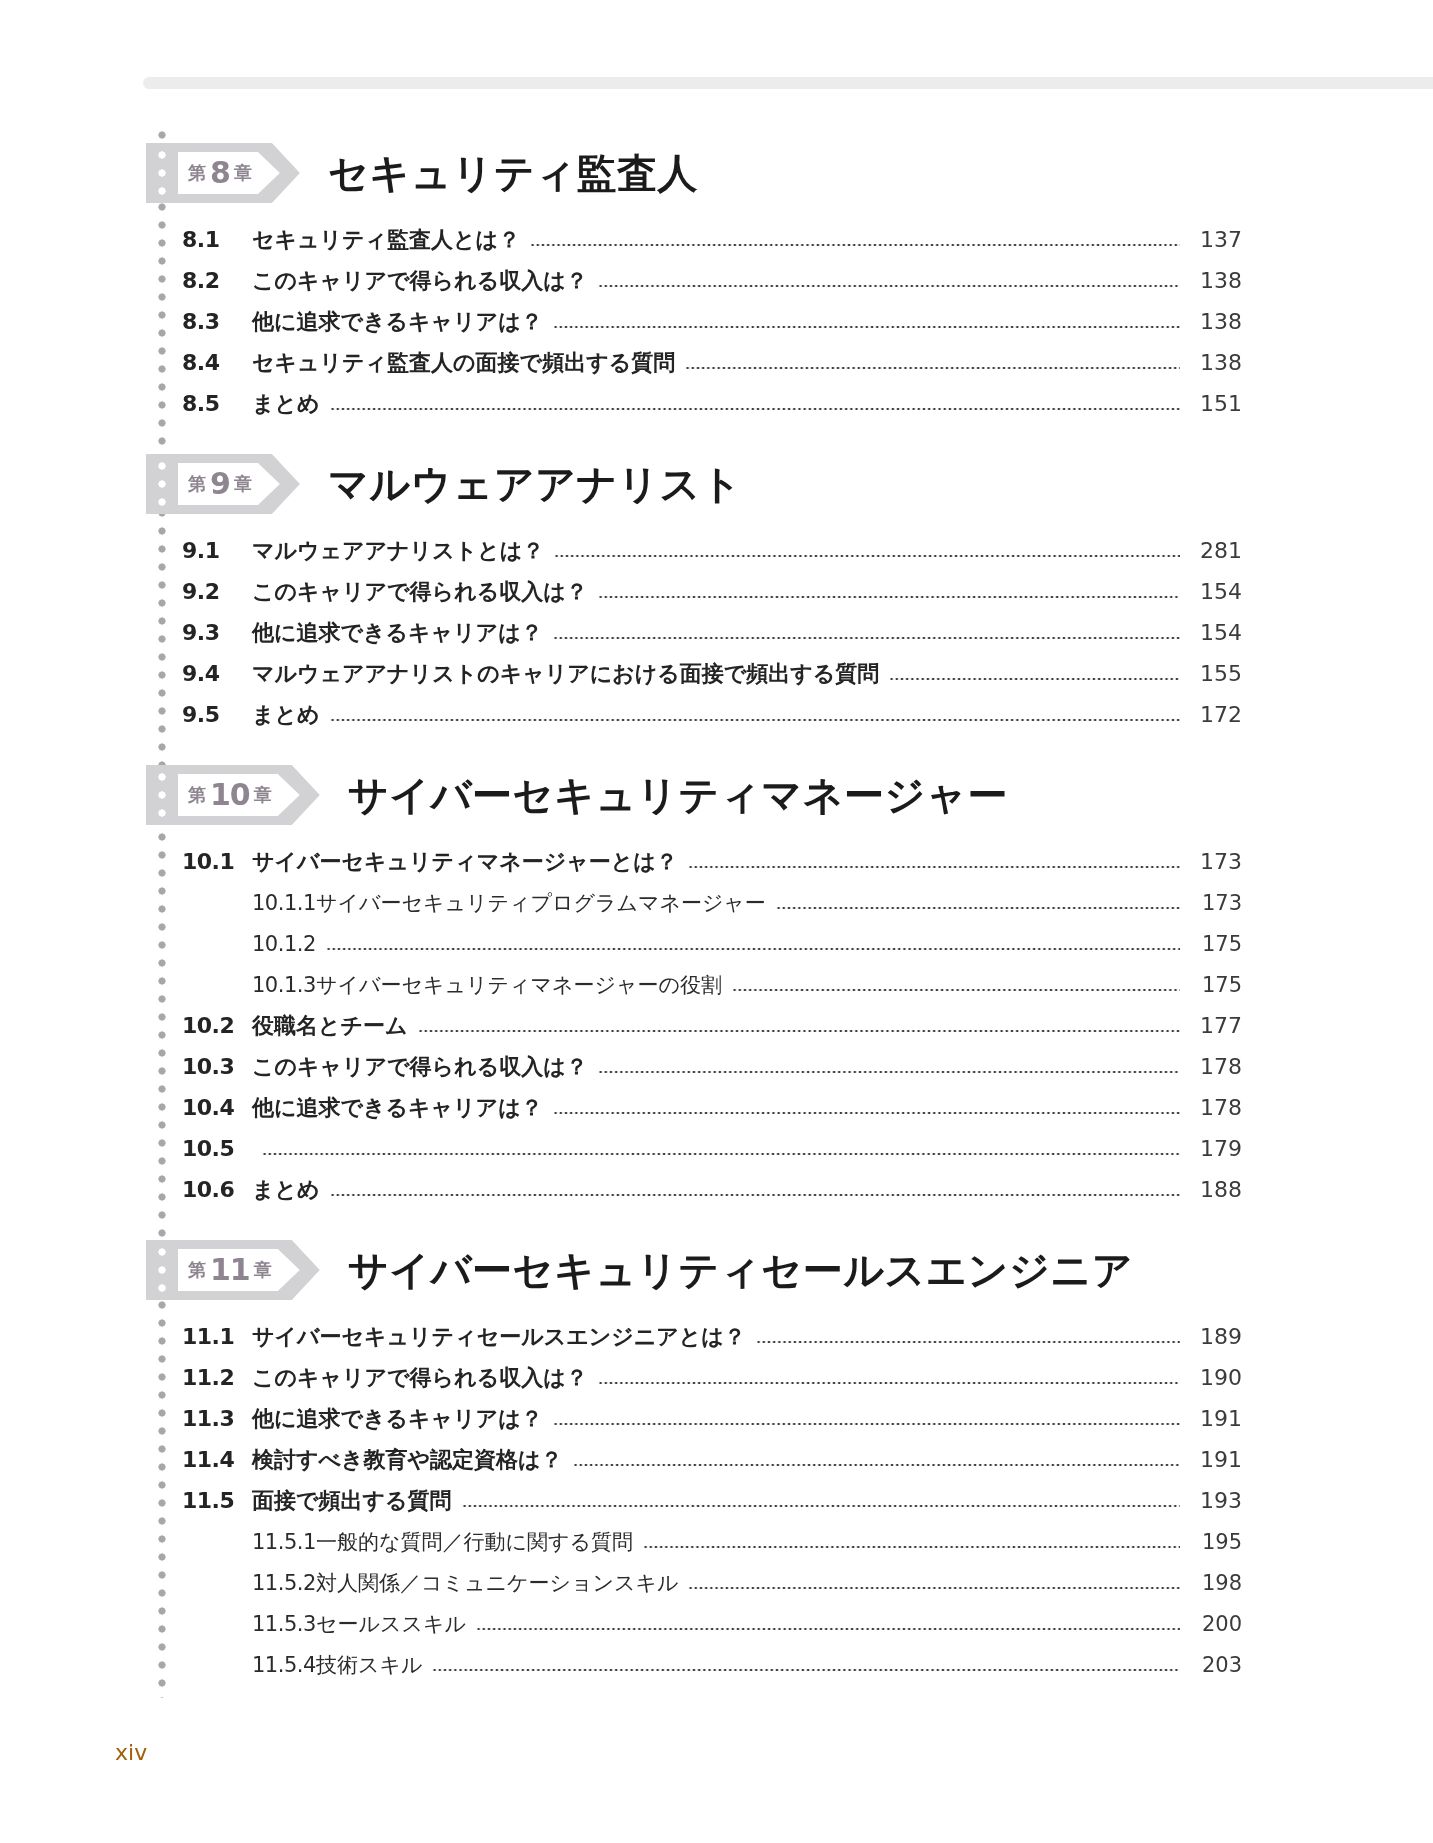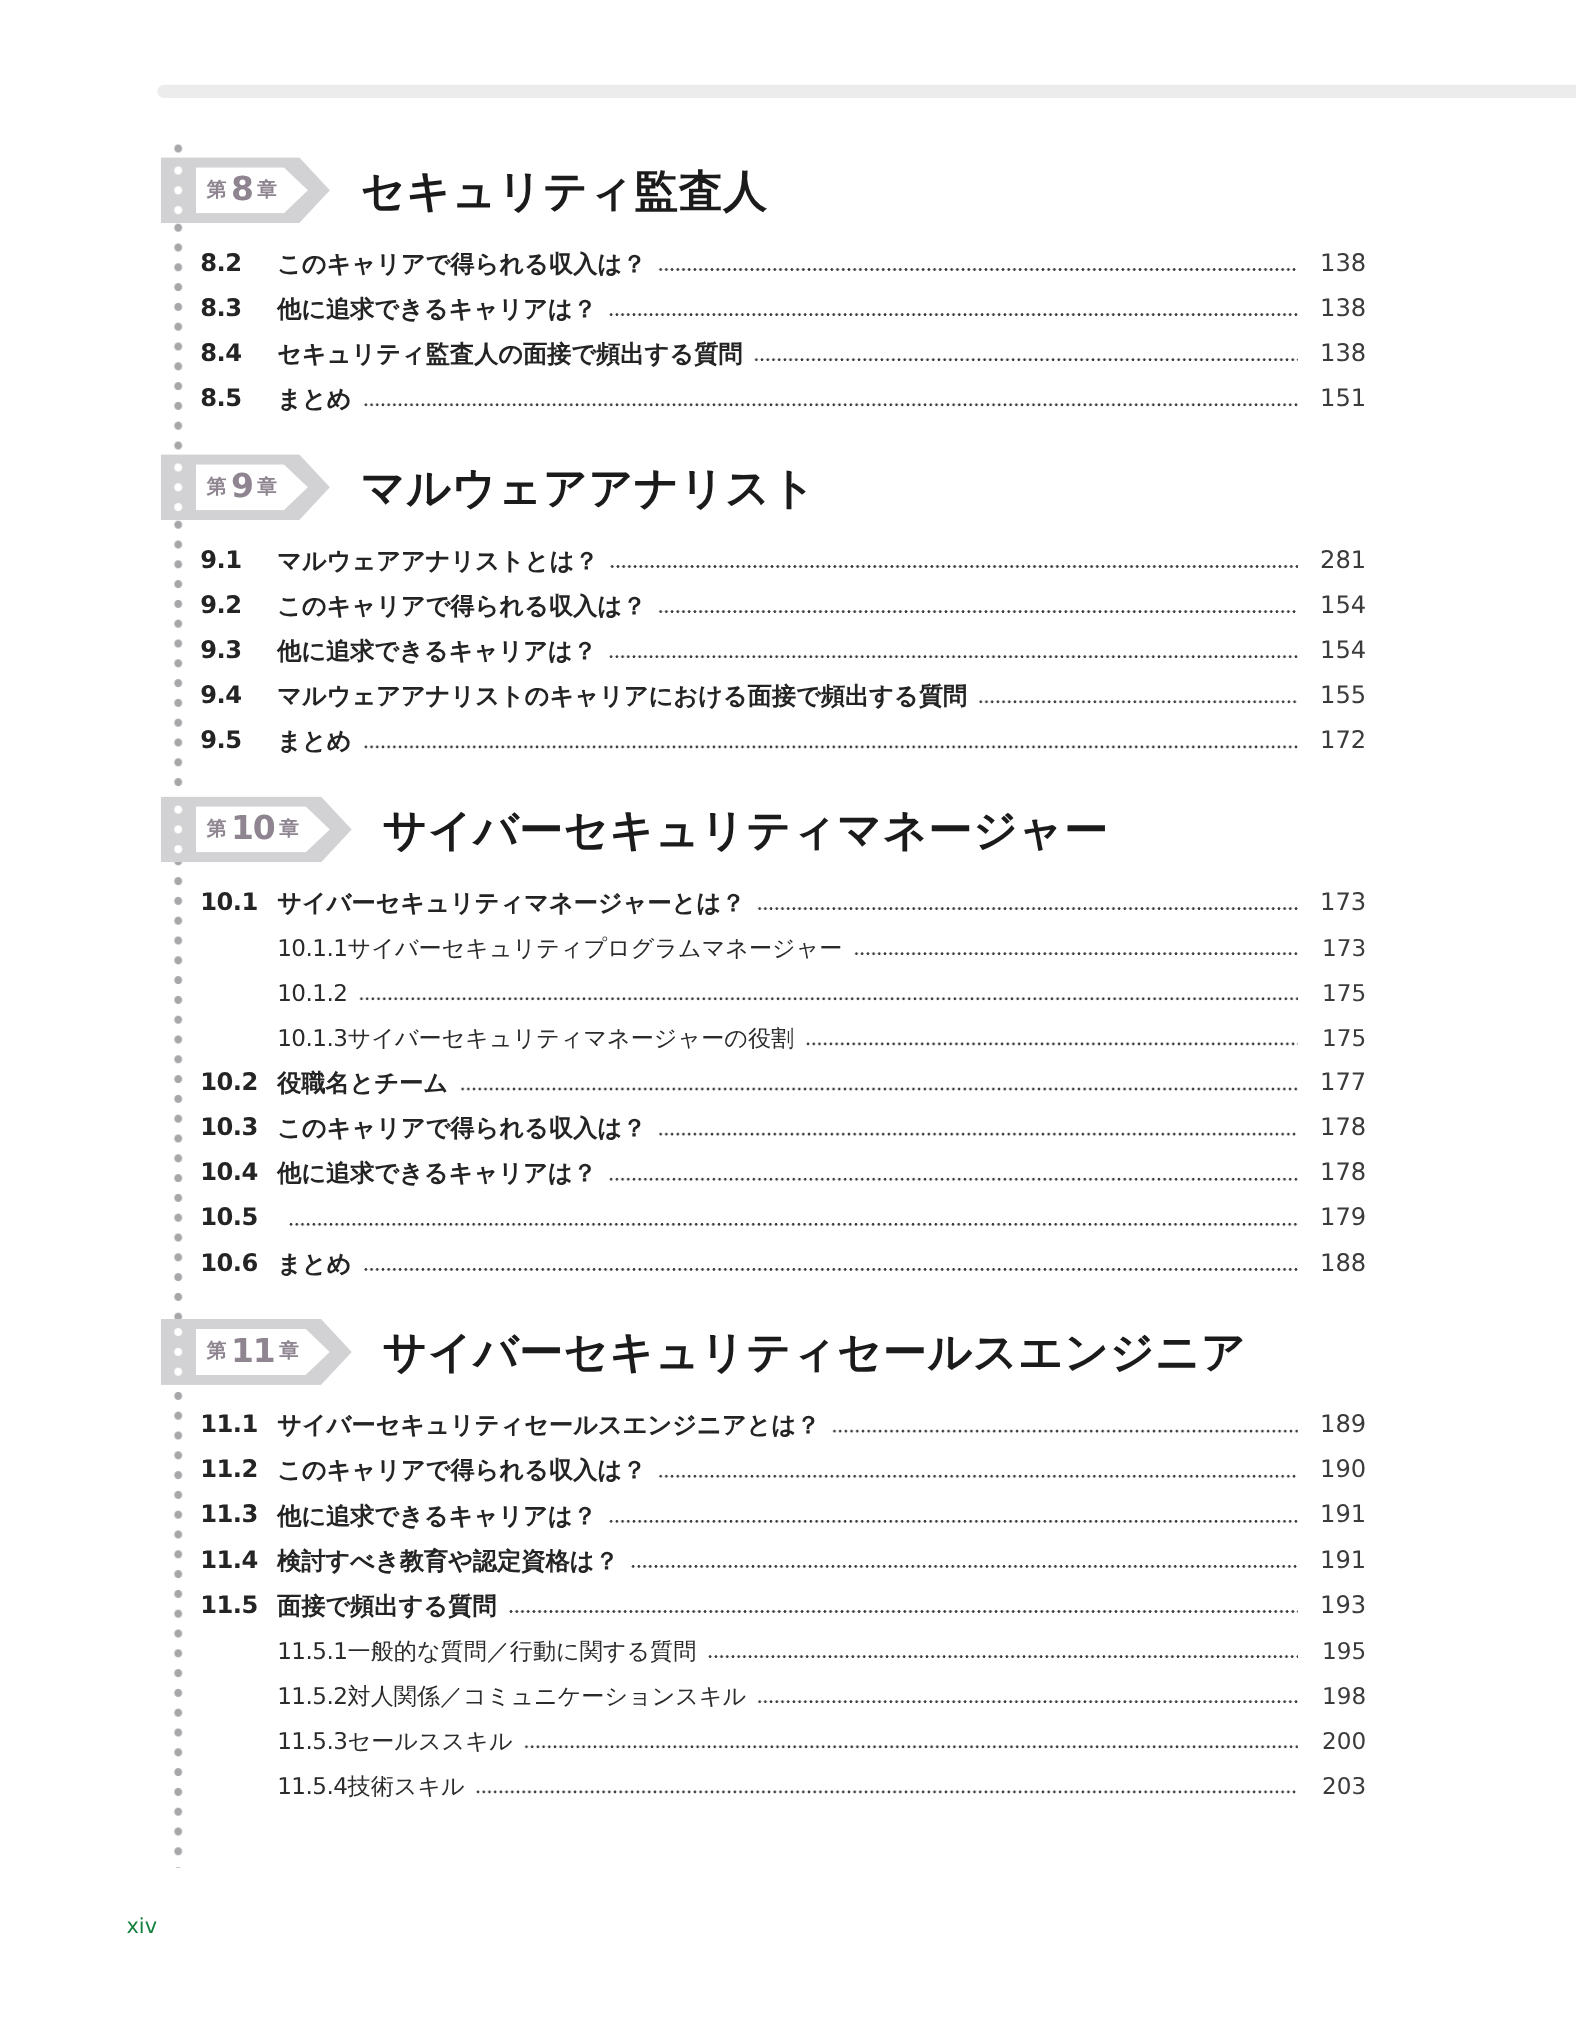--- a/index.html
+++ b/index.html
@@ -61,41 +61,47 @@
   .toc-item.sub{font-size:21px;color:#2b2b2b;}
   .toc-item.sub .toc-num{min-width:64px;margin-left:106px;font-weight:500;}
   .toc-item.sub .toc-label{font-weight:400;font-family:Liberation Serif, serif;}
   .leader{
     flex:1 1 auto;height:4px;margin:0 10px;position:relative;top:5px;min-width:14px;
     background-image:radial-gradient(circle,#3c3c3c 1.15px,rgba(60,60,60,0) 1.5px);
     background-size:5.2px 4px;background-repeat:repeat-x;background-position:left center;
   }
   .toc-page{flex:0 0 auto;min-width:52px;text-align:right;font-weight:400;color:#3b3b3b;}
 
-  .footer{position:absolute;left:115px;top:1740px;font-size:19px;color:#15803d;}
+  .footer{position:absolute;left:115px;top:1740px;font-size:22px;color:#a16207;}
 </style>
 </head>
 <body>
 
 <div class="page">
   <div class="top-bar"></div>
   <div class="v-dots"></div>
   <main class="content">
   <section class="chapter">
     <header class="chapter-header">
       <div class="chapter-tag">
         <div class="chapter-tag-inner">
           <span class="tag-prefix">第</span>
           <span class="tag-number">8</span>
           <span class="tag-suffix">章</span>
         </div>
       </div>
       <h2 class="chapter-title">セキュリティ監査人</h2>
     </header>
     <ul class="toc-list">
+  <li class="toc-item">
+    <span class="toc-num">8.1</span>
+    <span class="toc-label">セキュリティ監査人とは？</span>
+    <span class="leader"></span>
+    <span class="toc-page">137</span>
+  </li>
 
   <li class="toc-item">
     <span class="toc-num">8.2</span>
     <span class="toc-label">このキャリアで得られる収入は？</span>
     <span class="leader"></span>
     <span class="toc-page">138</span>
   </li>
 
   <li class="toc-item">
     <span class="toc-num">8.3</span>

